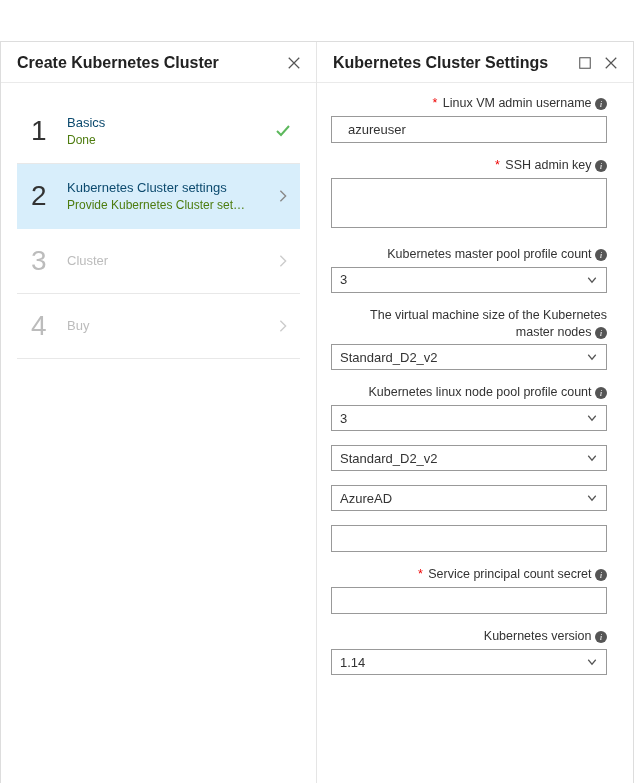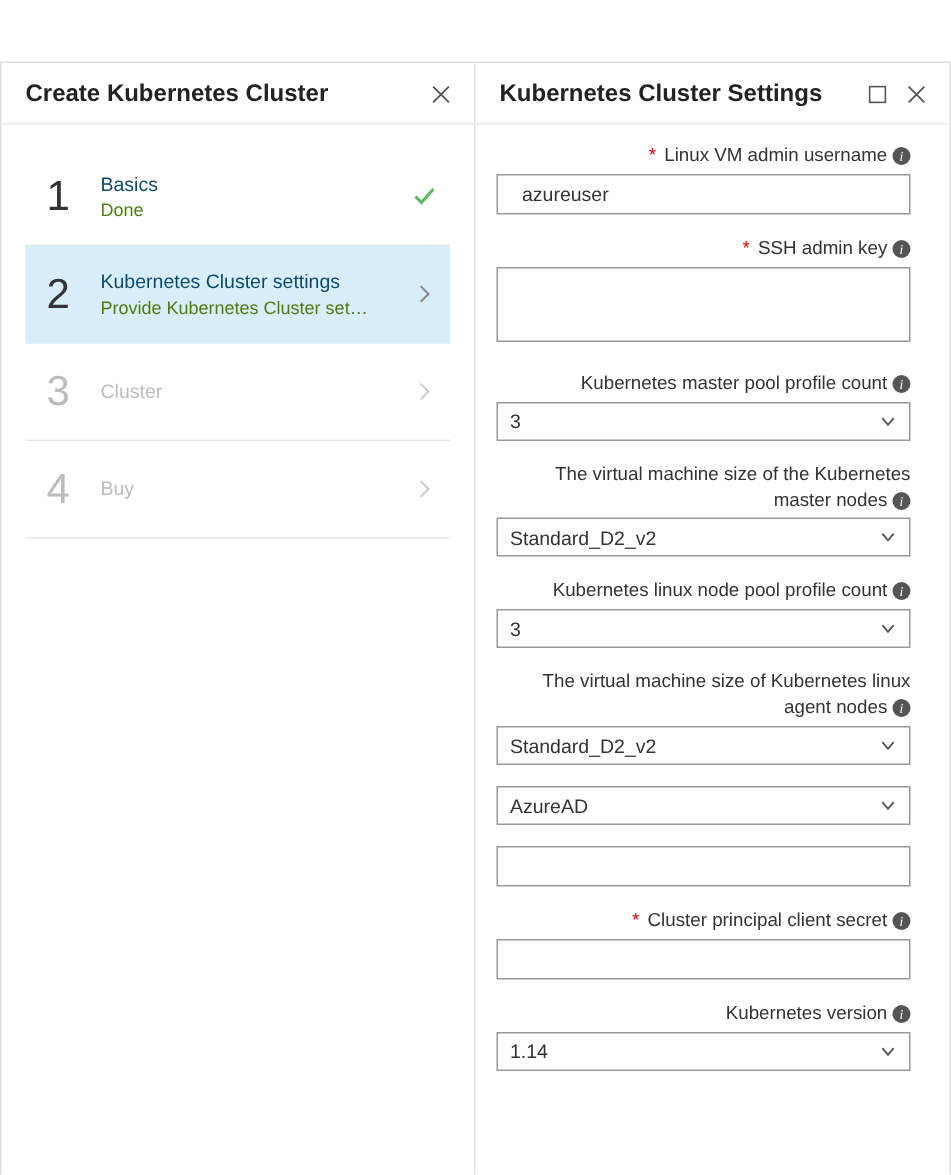--- a/index.html
+++ b/index.html
@@ -282,24 +282,20 @@
           <span class="select-val">3</span>
           <span class="chev">
               <svg viewBox="0 0 16 16" stroke="currentColor" stroke-width="1.6" fill="none">
                 <path d="M3 5 L8 11 L13 5"></path>
               </svg>
             </span>
         </div>
       </div>
 
       <div class="field">
-        <div class="field-label label-row">
-          <span>The virtual machine size of Kubernetes linux agent nodes</span>
-          <span class="info-icon">i</span>
-        </div>
         <div class="select-wrap">
           <span class="select-val">Standard_D2_v2</span>
           <span class="chev">
               <svg viewBox="0 0 16 16" stroke="currentColor" stroke-width="1.6" fill="none">
                 <path d="M3 5 L8 11 L13 5"></path>
               </svg>
             </span>
         </div>
       </div>
 
@@ -314,21 +310,21 @@
         </div>
       </div>
 
       <div class="field">
         <input class="text-input" style="">
       </div>
 
       <div class="field">
         <div class="field-label label-row">
           <span class="req">*</span>
-          <span>Cluster principal client secret</span>
+          <span>Service principal count secret</span>
           <span class="info-icon">i</span>
         </div>
         <input class="text-input" style="">
       </div>
 
       <div class="field">
         <div class="field-label label-row">
           <span>Kubernetes version</span>
           <span class="info-icon">i</span>
         </div>

